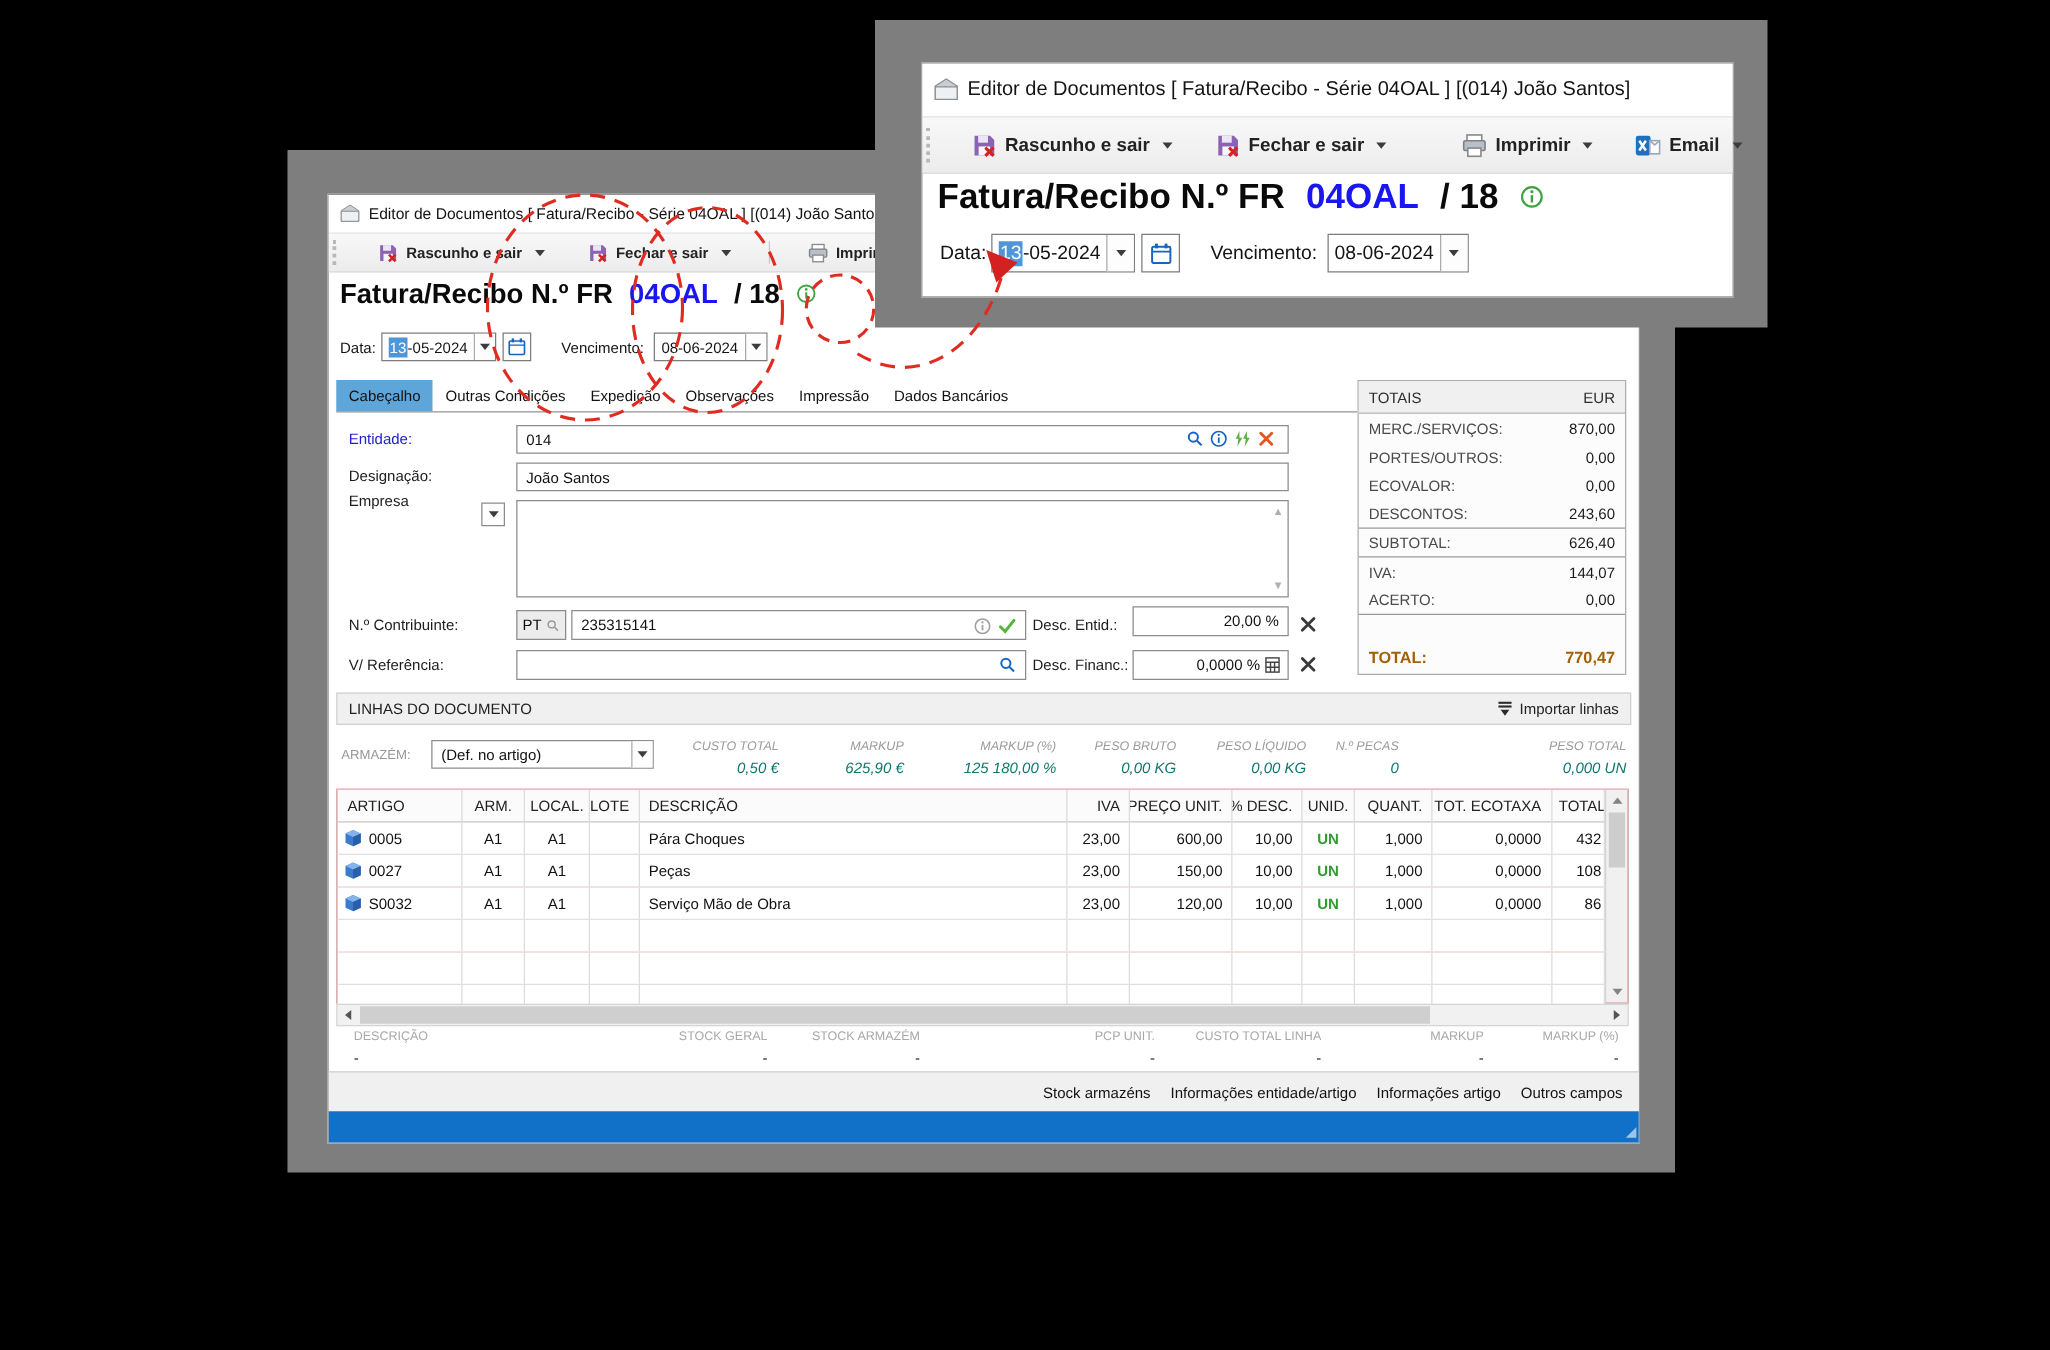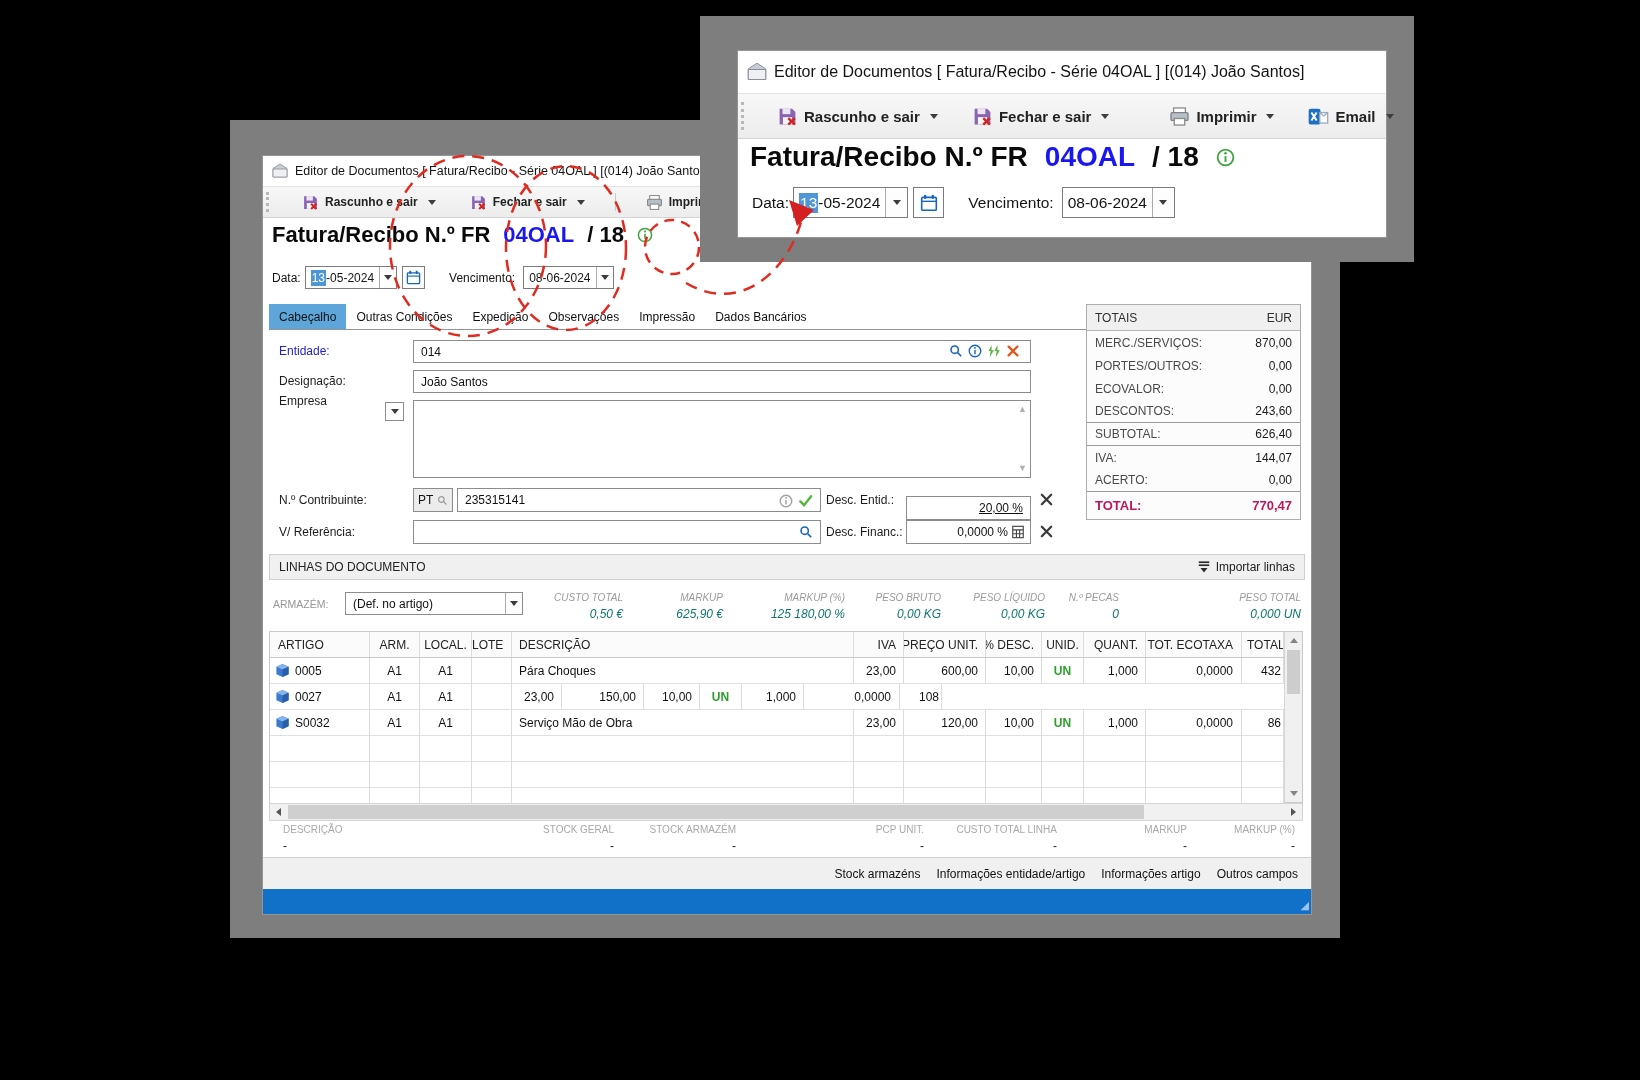--- a/index.html
+++ b/index.html
@@ -78,21 +78,21 @@
   .txtarea { position:absolute; border:1px solid #8c8c8c; background:#fff; }
   .scr-chev { position:absolute; right:3px; font-size:9px; color:#b0b0b0; line-height:9px; }
   .num-right { justify-content:flex-end; }
 
   
   .totais { position:absolute; left:823px; top:148px; width:215px; border:1px solid #adadad; background:#fcfcfc; }
   .totais-head { height:26px; background:#f0f0f0; border-bottom:1px solid #b5b5b5; display:flex; justify-content:space-between; align-items:center; padding:0 8px; font-size:12px; color:#2e2e2e; }
   .totais-row { height:23px; display:flex; justify-content:space-between; align-items:center; padding:0 8px; font-size:12px; color:#4a4a4a; }
   .totais-row .v { color:#1a1a1a; }
   .sep-line { border-bottom:1px solid #9a9a9a; }
-  .totais-total { height:27px; display:flex; justify-content:space-between; align-items:center; padding:0 8px; font-size:13px; font-weight:bold; color:#be185d; }
+  .totais-total { height:27px; display:flex; justify-content:space-between; align-items:center; padding:0 8px; font-size:13px; font-weight:bold; color:#a16207;margin-top:20px; }
 
   
   .linhas { position:absolute; left:6px; top:398px; width:1036px; height:26px; background:#f0f0f0; border:1px solid #cfcfcf; display:flex; justify-content:space-between; align-items:center; padding:0 9px; font-size:12px; color:#222; }
   .import { display:flex; align-items:center; gap:5px; }
 
   
   .armz { position:absolute; left:6px; top:424px; width:1036px; height:50px; }
   .armz-label { position:absolute; left:4px; top:18px; font-size:10.5px; color:#969696; }
   .armz-dd { position:absolute; left:76px; top:12px; width:178px; height:23px; border:1px solid #8c8c8c; background:#fff; display:flex; align-items:center; justify-content:space-between; padding-left:7px; font-size:12px; color:#111; }
   .armz-dd .dd-btn { height:100%; }
@@ -342,21 +342,21 @@
     <svg class="icon14" viewBox="0 0 16 16">
         <circle cx="8" cy="8" r="6.6" fill="none" stroke="#a0a0a0" stroke-width="1.5"></circle>
         <rect x="7.2" y="6.8" width="1.6" height="5" fill="#a0a0a0"></rect>
         <circle cx="8" cy="4.5" r="1.05" fill="#a0a0a0"></circle>
       </svg>
     <svg class="icon15" viewBox="0 0 16 16">
         <path d="M2.5 9l4 4L14 3.5" stroke="#58b53c" stroke-width="2.6" fill="none" stroke-linecap="round"></path>
       </svg>
   </span>
   <span class="frm-label" style="left:563px; top:337px;">Desc. Entid.:</span>
-  <div class="inp num-right" style="left:643px; top:340px; width:125px; height:24px;text-decoration:underline;">20,00 %</div>
+  <div class="inp num-right" style="left:643px; top:329px; width:125px; height:24px;">20,00 %</div>
   <span class="inp-icons" style="left:776px; top:336px;">
     <svg class="icon15" viewBox="0 0 16 16">
         <path d="M3 3l10 10M13 3L3 13" stroke="#3a3a3a" stroke-width="2.4" stroke-linecap="round"></path>
       </svg>
   </span>
 
   <span class="frm-label" style="left:16px; top:369px;">V/ Referência:</span>
   <div class="inp" style="left:150px; top:364px; width:408px; height:24px;"></div>
   <span class="inp-icons" style="left:536px; top:369px;">
     <svg class="icon14" viewBox="0 0 16 16" fill="none" stroke="#1565c0" stroke-width="1.8">
@@ -472,20 +472,21 @@
             <svg class="icon-pkg" viewBox="0 0 16 16">
               <path d="M8 1l6.5 3v8L8 15 1.5 12V4z" fill="#3a7bd0"></path>
               <path d="M8 1l6.5 3L8 7 1.5 4z" fill="#85b4ea"></path>
               <path d="M8 7v8l6.5-3V4z" fill="#2a5ea8"></path>
             </svg>
             <span>0027</span>
           </span>
         <span class="tc c1">A1</span>
         <span class="tc c2">A1</span>
         <span class="tc c3"></span>
+        <span class="tc c4">Peças</span>
         <span class="tc c5">23,00</span>
         <span class="tc c6">150,00</span>
         <span class="tc c7">10,00</span>
         <span class="tc c8 unit-green">UN</span>
         <span class="tc c9">1,000</span>
         <span class="tc c10">0,0000</span>
         <span class="tc c11">108</span>
       </div>
       <div class="tr">
         <span class="tc c0">

